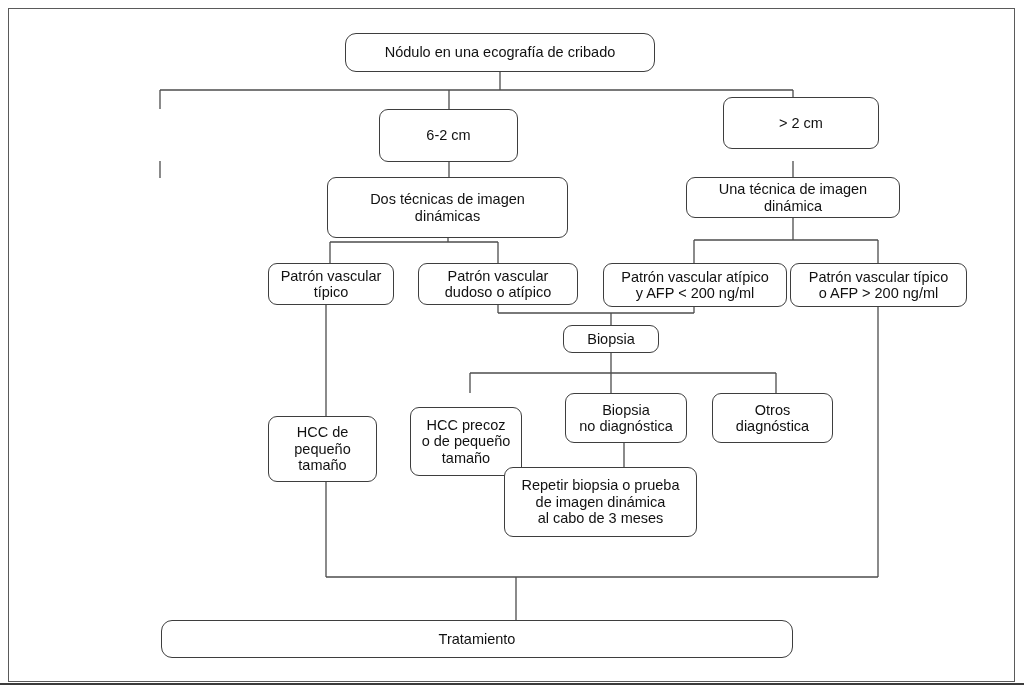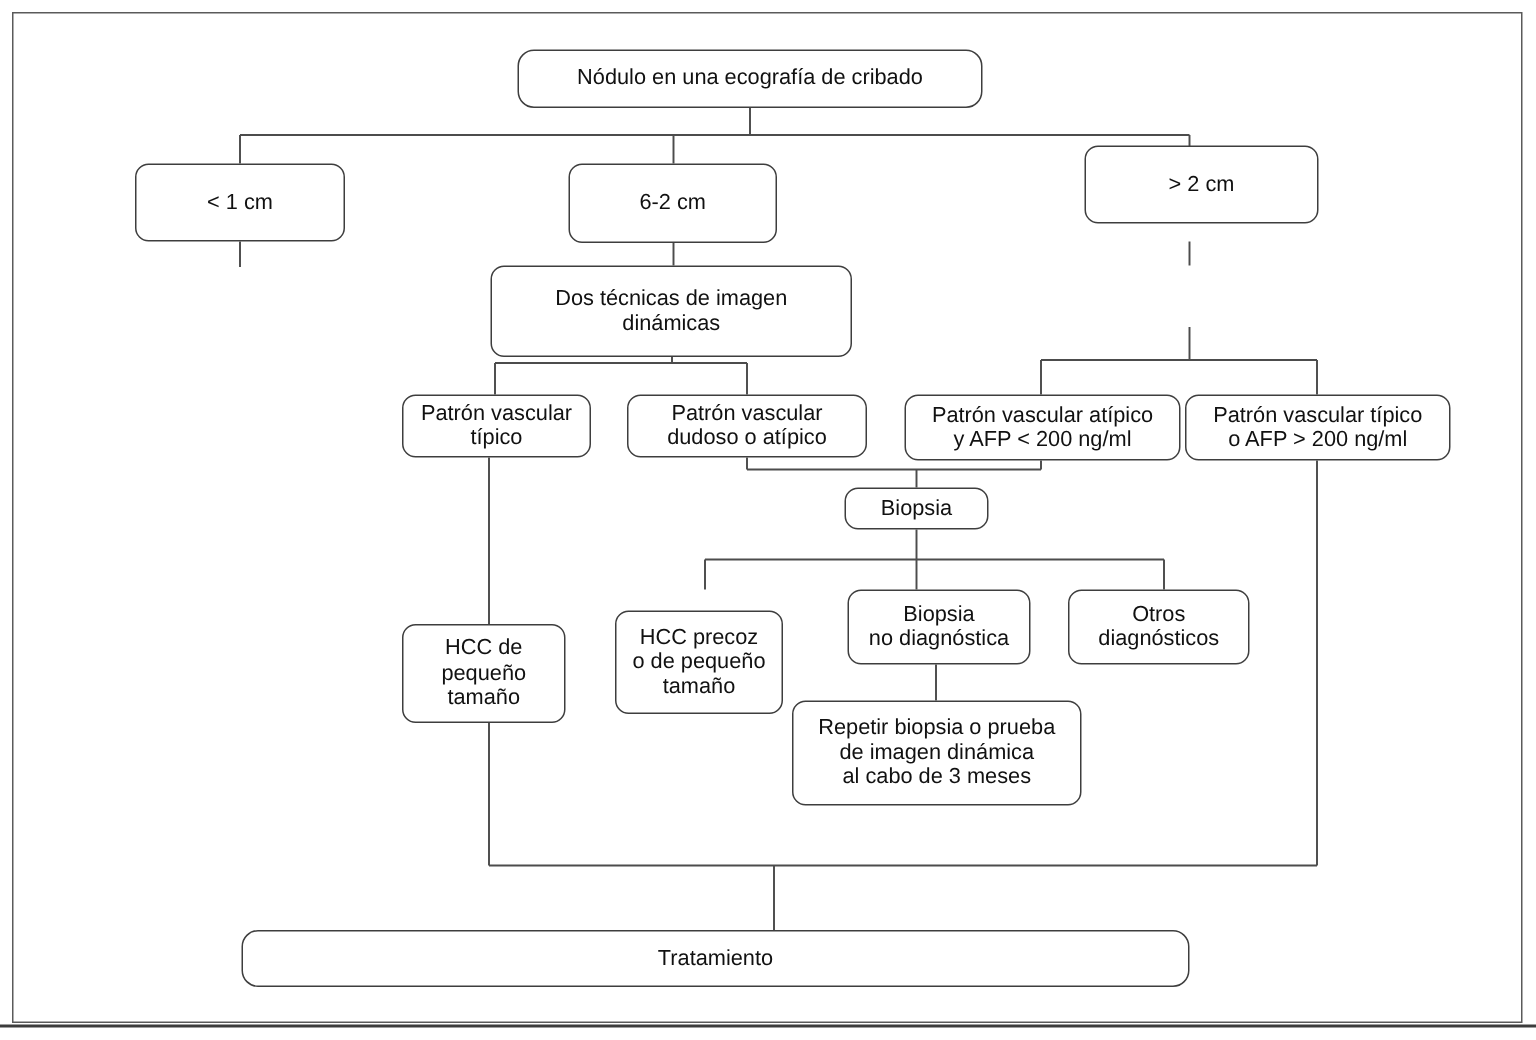--- a/index.html
+++ b/index.html
@@ -85,30 +85,31 @@
     <line x1="624" y1="443" x2="624" y2="467"></line>
 
     <line x1="326" y1="482" x2="326" y2="577"></line>
     <line x1="878" y1="307" x2="878" y2="577"></line>
     <line x1="326" y1="577" x2="878" y2="577"></line>
     <line x1="516" y1="577" x2="516" y2="620"></line>
   </svg>
 
   <div class="node" style="left:345px;top:33px;width:310px;height:39px;border-radius:11px">Nódulo en una ecografía de cribado</div>
 
-  <div class="node" style="left:90px;top:109px;width:140px;height:52px">&lt; 1 cm</div>
 
   <div class="node" style="left:379px;top:109px;width:139px;height:53px">6-2 cm</div>
 
   <div class="node" style="left:723px;top:97px;width:156px;height:52px">&gt; 2 cm</div>
 
 
   <div class="node" style="left:327px;top:177px;width:241px;height:61px">Dos técnicas de imagen
 dinámicas</div>
 
+  <div class="node" style="left:686px;top:177px;width:214px;height:41px">Una técnica de imagen
+dinámica</div>
 
   <div class="node" style="left:268px;top:263px;width:126px;height:42px">Patrón vascular
 típico</div>
 
   <div class="node" style="left:418px;top:263px;width:160px;height:42px">Patrón vascular
 dudoso o atípico</div>
 
   <div class="node" style="left:603px;top:263px;width:184px;height:44px">Patrón vascular atípico
 y AFP &lt; 200 ng/ml</div>
 
@@ -118,25 +119,25 @@
   <div class="node" style="left:563px;top:325px;width:96px;height:28px">Biopsia</div>
 
   <div class="node" style="left:410px;top:407px;width:112px;height:69px">HCC precoz
 o de pequeño
 tamaño</div>
 
   <div class="node" style="left:565px;top:393px;width:122px;height:50px">Biopsia
 no diagnóstica</div>
 
   <div class="node" style="left:712px;top:393px;width:121px;height:50px">Otros
-diagnósticos</div>
+diagnóstica</div>
 
   <div class="node" style="left:268px;top:416px;width:109px;height:66px">HCC de
 pequeño
 tamaño</div>
 
-  <div class="node" style="left:528px;top:467px;width:193px;height:70px">Repetir biopsia o prueba
+  <div class="node" style="left:504px;top:467px;width:193px;height:70px">Repetir biopsia o prueba
 de imagen dinámica
 al cabo de 3 meses</div>
 
   <div class="node" style="left:161px;top:620px;width:632px;height:38px;border-radius:11px">Tratamiento</div>
 
 </div>
 
 </body></html>

